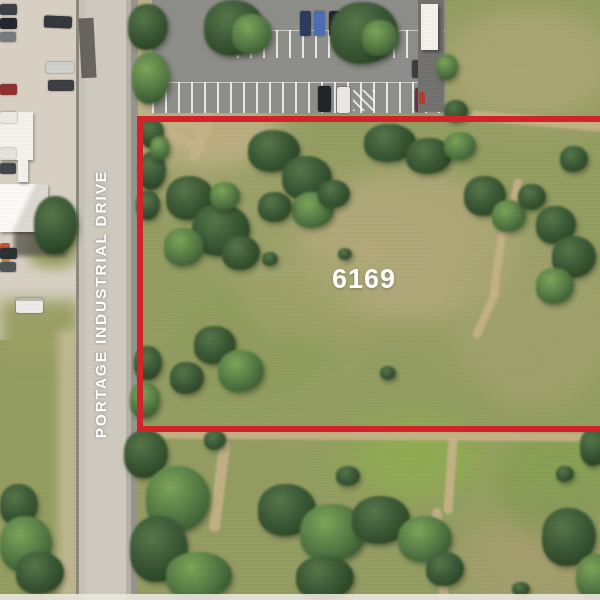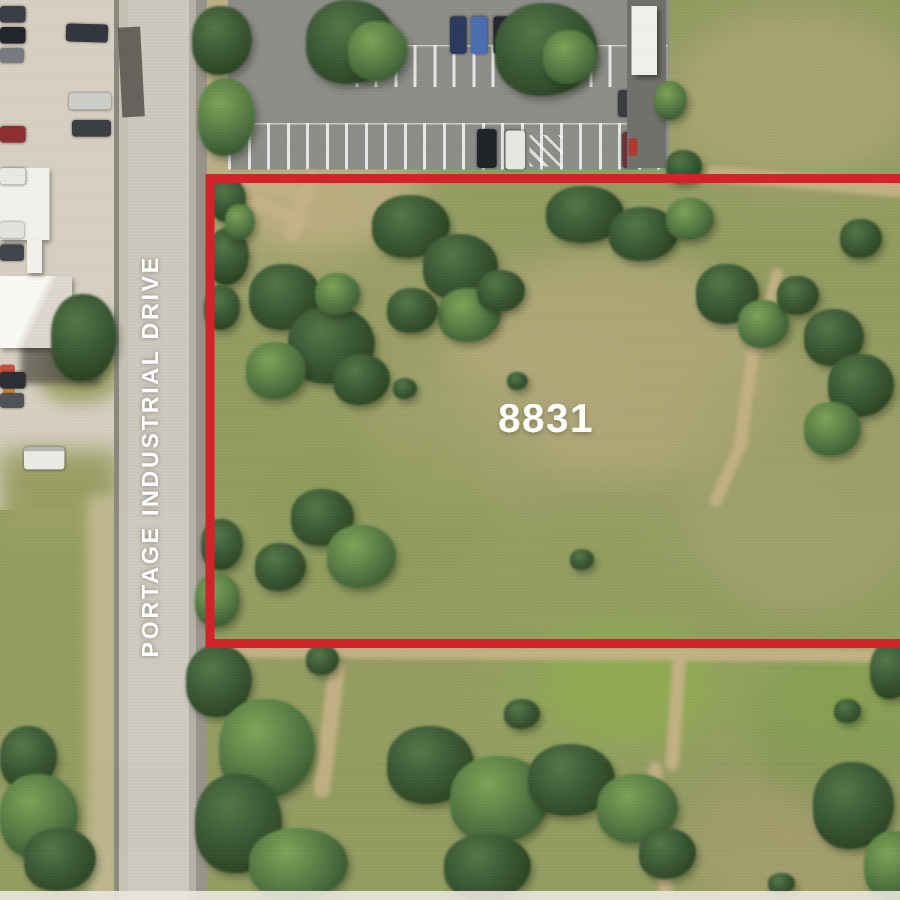--- a/index.html
+++ b/index.html
@@ -211,16 +211,16 @@
 
   <div class="abs tree" style="left:0;top:484px;width:38px;height:42px;"></div>
   <div class="abs tree light" style="left:0;top:516px;width:52px;height:56px;"></div>
   <div class="abs tree" style="left:16px;top:552px;width:48px;height:42px;"></div>
   <div class="abs tree" style="left:34px;top:196px;width:44px;height:58px;"></div>
 
   <div class="abs grain"></div>
   <div class="abs bottom-strip"></div>
 
   <div class="abs boundary"></div>
-  <div class="abs parcel-label">8831</div>
+  <div class="abs parcel-label">6169</div>
   <div class="abs road-label">PORTAGE INDUSTRIAL DRIVE</div>
 
 </div>
 
 </body></html>

